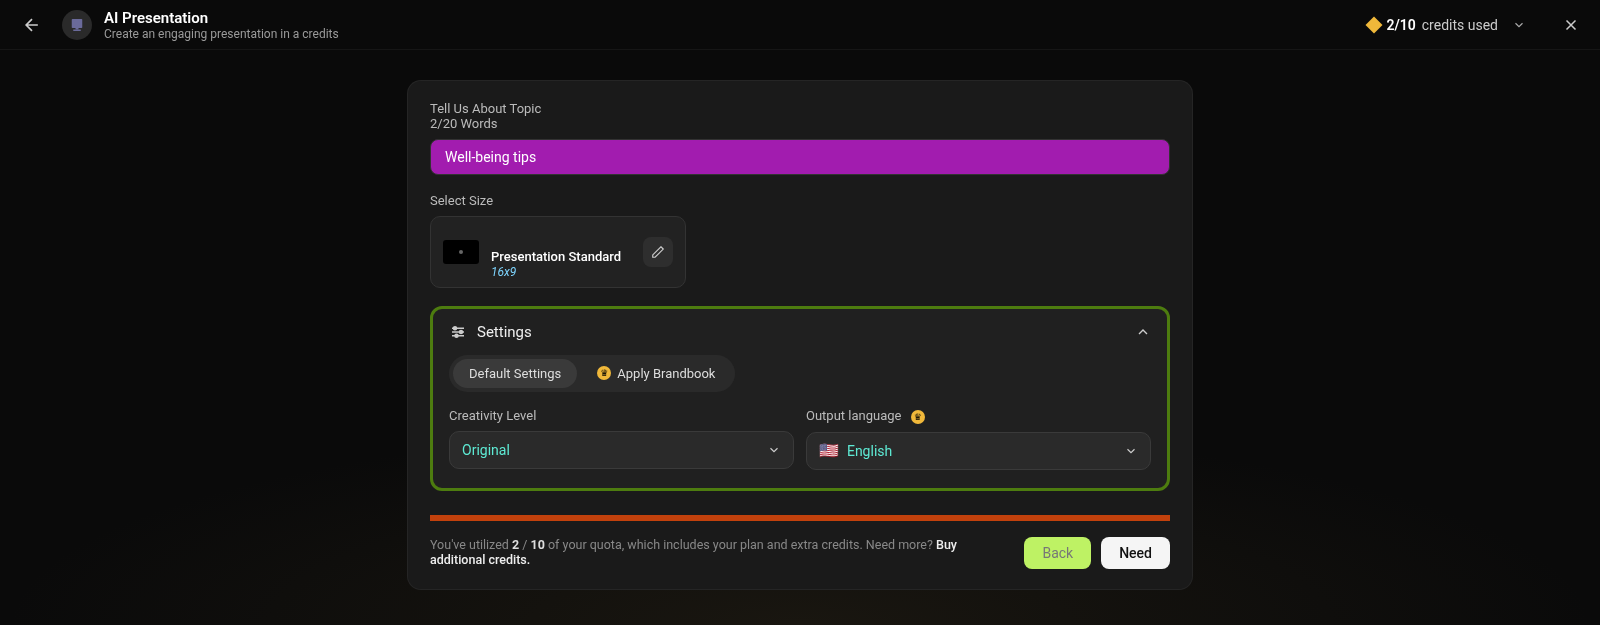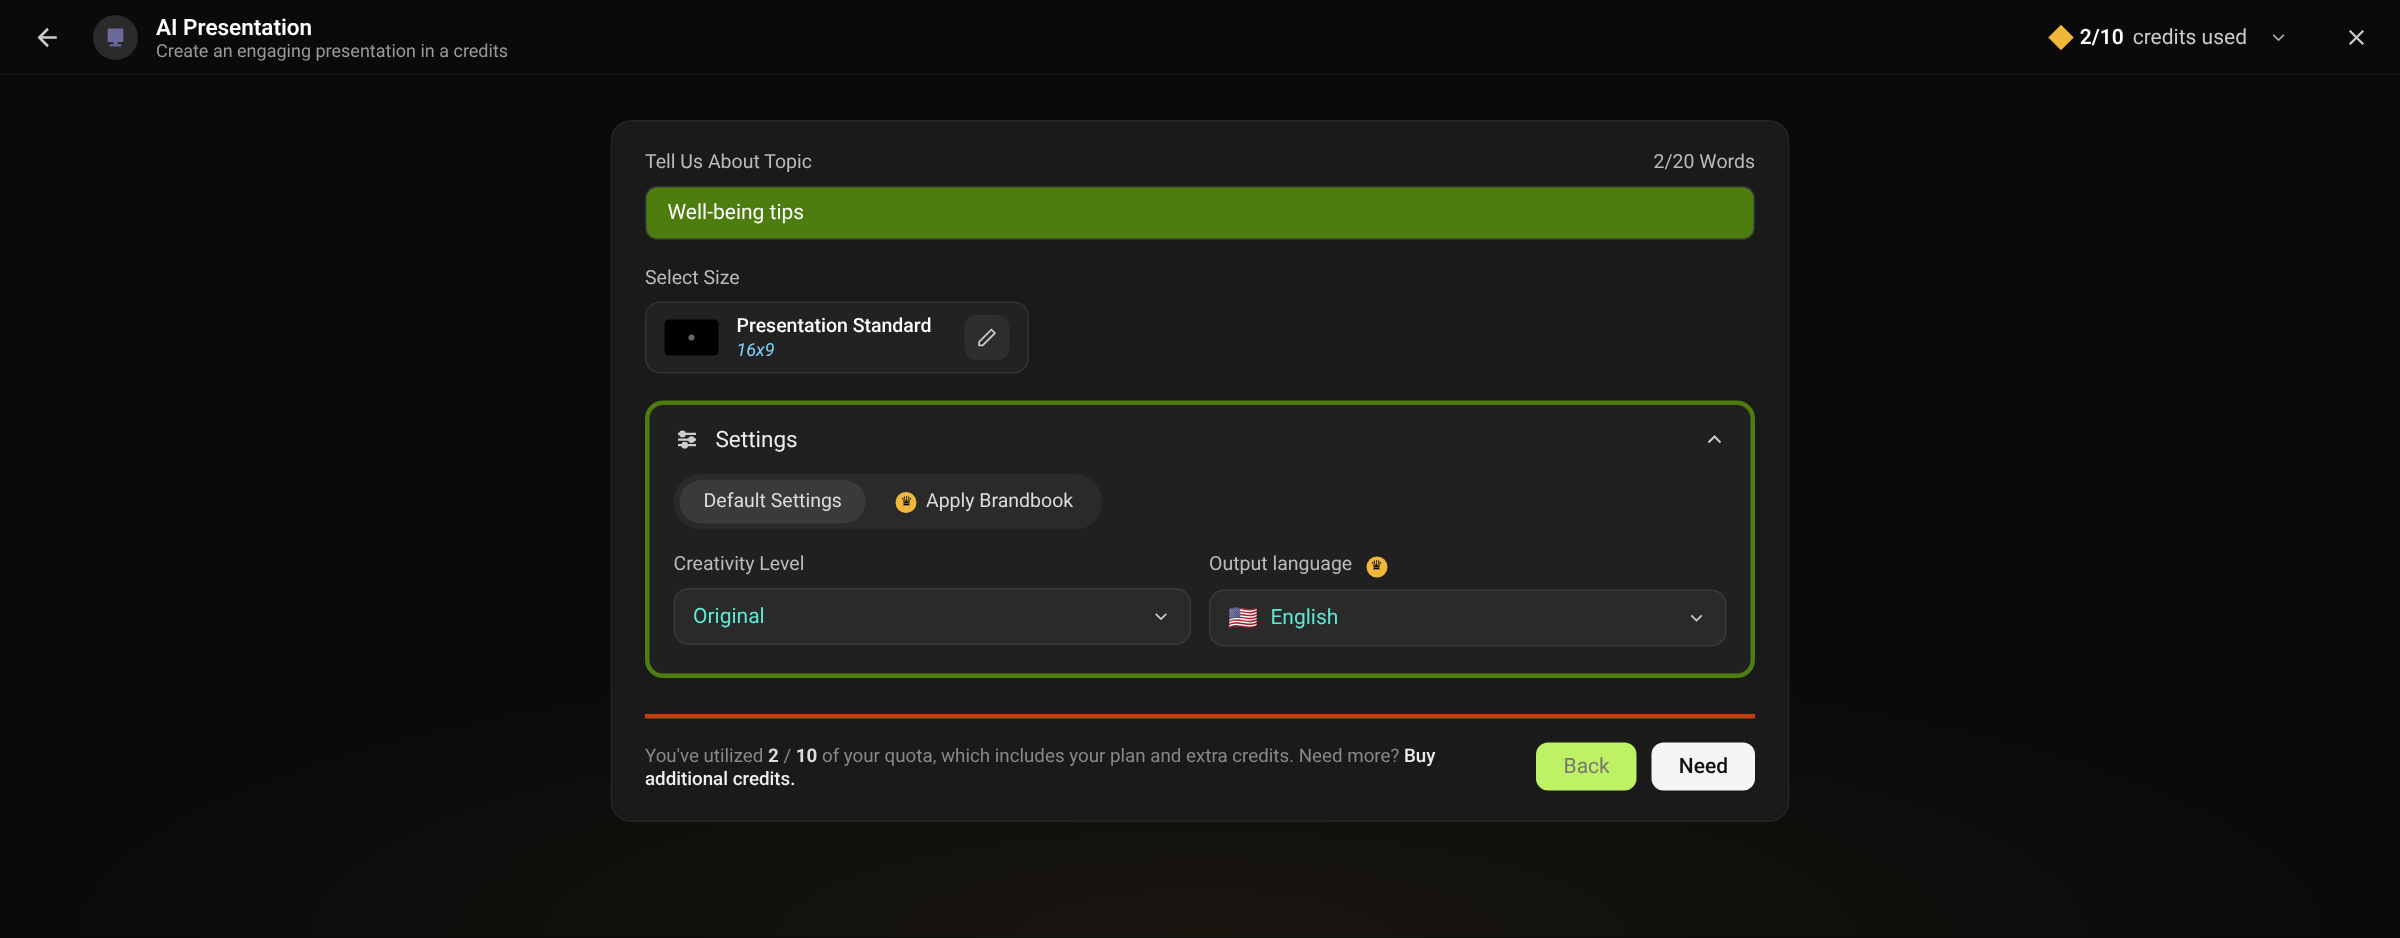--- a/index.html
+++ b/index.html
@@ -105,25 +105,26 @@
       padding: 20px 22px;
       position: relative;
       z-index: 1;
     }
     .row-label {
       display: flex;
       justify-content: space-between;
       font-size: 13px;
       color: #bbb;
       margin-bottom: 8px;
+      flex-direction: column;
     }
     .input-field {
       width: 100%;
       height: 36px;
-      background: #4d7c0f;
+      background: #a21caf;
       border: 1px solid #333;
       border-radius: 8px;
       padding: 0 14px;
       color: #fff;
       font-size: 14px;
       outline: none;
     }
     .section-gap { margin-top: 18px; }
     .size-card {
       display: inline-flex;
@@ -140,21 +141,21 @@
       background: #000;
       border-radius: 3px;
       display: flex;
       align-items: center;
       justify-content: center;
     }
     .thumb-dot {
       width: 4px; height: 4px; background:#666; border-radius:50%;
     }
     .size-info { line-height: 1.2; }
-    .size-info .name { font-size: 13px; color:#fff; font-weight:500; }
+    .size-info .name { font-size: 13px; color:#fff; font-weight:500;margin-top:24px; }
     .size-info .aspect { font-size: 12px; color:#7dd3fc;font-style:italic; }
     .edit-btn {
       width: 30px; height: 30px;
       background: #2e2e2e;
       border-radius: 8px;
       display:flex; align-items:center; justify-content:center;
       margin-left: 10px;
       cursor:pointer;
     }
 
@@ -225,23 +226,23 @@
       font-size:14px;
       color:#5eead4;
       cursor:pointer;
     }
     .select .spacer{flex:1;}
     .flag { margin-right:8px; font-size:16px; }
 
     .footer {
       margin-top: 24px;
       padding-top: 16px;
-      border-top: 3px solid #c2410c;
+      border-top: 6px solid #c2410c;
       display:flex;
-      align-items:flex-end;
+      align-items:flex-start;
       gap:10px;
     }
     .quota-text {
       font-size: 12.5px;
       color:#888;
     }
     .quota-text b { color:#ddd; }
     .quota-text a { color:#eee; text-decoration:none; font-weight:500; }
     .footer .spacer{flex:1;}
     .btn {

